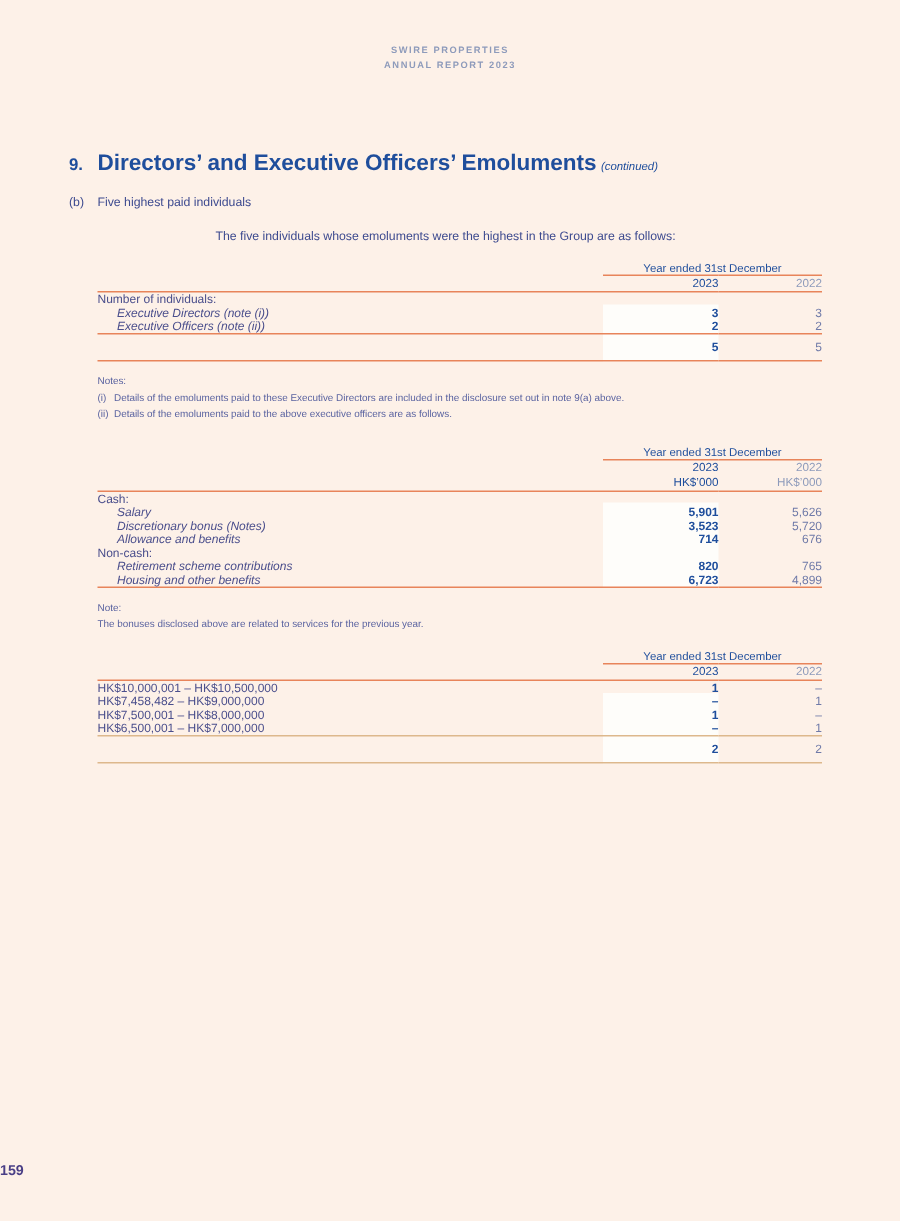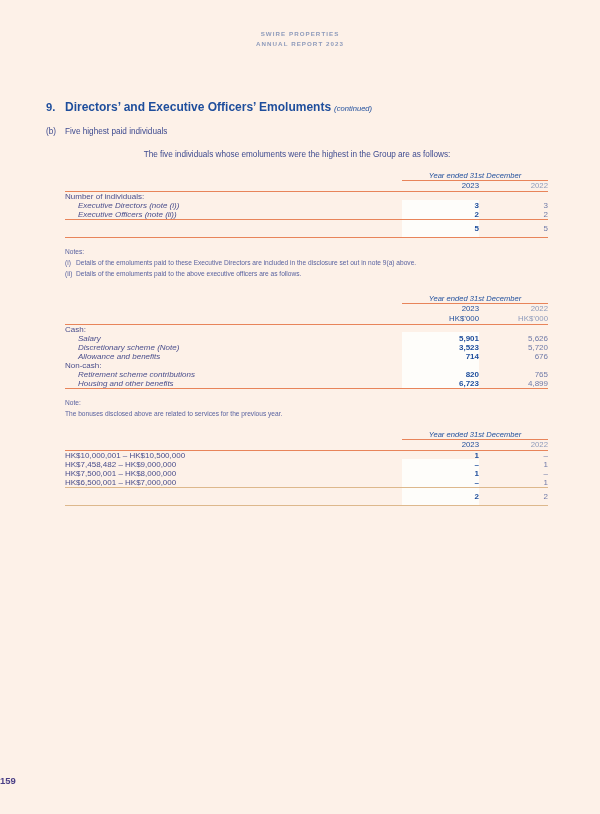--- a/index.html
+++ b/index.html
@@ -44,21 +44,21 @@
     color: #1f4e9c;
     margin-bottom: 13px;
   }
   .section-heading .num {
     font-size: 11.2px;
     font-weight: 700;
     width: 19px;
     flex: none;
   }
   .section-heading .htext {
-    font-size: 12px;
+    font-size: 15px;
     font-weight: 700;
   }
   .section-heading .cont {
     font-size: 7.6px;
     font-style: italic;
     font-weight: 400;
     margin-left: 3px;
   }
 
   .sub-heading {
@@ -104,21 +104,20 @@
   .col-2022  { width: 69px; }
 
   
   .grp-head {
     text-align: center;
     font-size: 7.6px;
     font-weight: 700;
     color: #1f4e9c;
     padding-bottom: 2.5px;
     border-bottom: 0.9px solid #e8845a;
-    font-style: italic;
   }
   .yr-head {
     text-align: right;
     font-size: 7.8px;
     font-weight: 700;
     color: #1f4e9c;
     padding: 4px 6px 4px 0;
     line-height: 1.3;
   }
   .yr-head.y2 {
@@ -331,21 +330,21 @@
           <td class="rowlabel">Cash:</td>
           <td class="num-cell c23"></td>
           <td class="num-cell c22"></td>
         </tr>
         <tr>
           <td class="rowlabel indent">Salary</td>
           <td class="num-cell c23">5,901</td>
           <td class="num-cell c22">5,626</td>
         </tr>
         <tr>
-          <td class="rowlabel indent">Discretionary scheme (Note)</td>
+          <td class="rowlabel indent">Discretionary bonus (Notes)</td>
           <td class="num-cell c23">3,523</td>
           <td class="num-cell c22">5,720</td>
         </tr>
         <tr>
           <td class="rowlabel indent">Allowance and benefits</td>
           <td class="num-cell c23">714</td>
           <td class="num-cell c22">676</td>
         </tr>
         <tr>
           <td class="rowlabel">Non-cash:</td>

